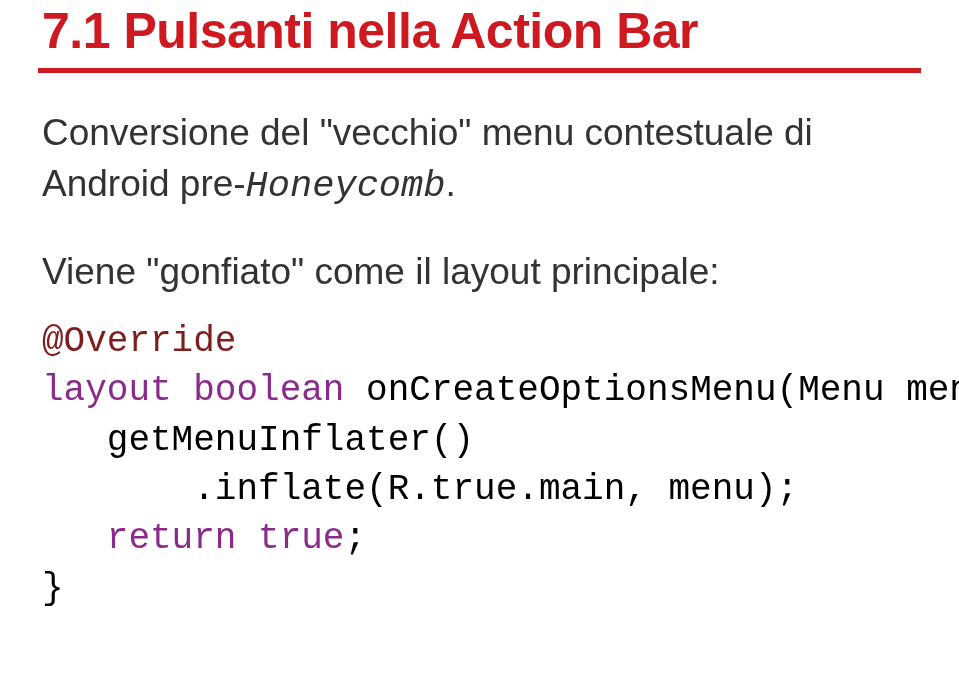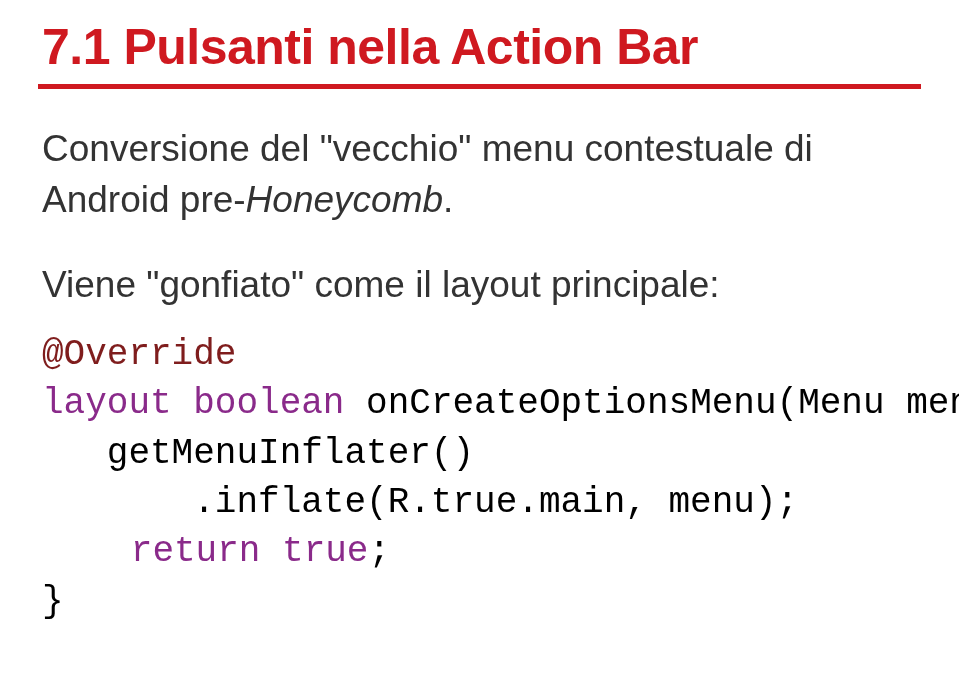--- a/index.html
+++ b/index.html
@@ -13,21 +13,21 @@
   }
   .slide {
     padding: 0 42px;
     box-sizing: border-box;
   }
   .title {
     color: #cf1920;
     font-weight: 700;
     font-size: 50px;
     letter-spacing: -0.5px;
-    margin-top: 16px;
+    margin-top: 0;
     padding-top: 2px;
     margin-bottom: 8px;
     font-family: Arial, "Helvetica Neue", Helvetica, sans-serif;
   }
   .rule {
     height: 5px;
     background: #cf1920;
     margin-bottom: 34px;
     margin-left: -4px;
     margin-right: -4px;
@@ -36,33 +36,34 @@
     color: #333;
     font-size: 37px;
     line-height: 1.38;
     font-family: Arial, "Helvetica Neue", Helvetica, sans-serif;
   }
   .body-text p {
     margin: 0 0 34px 0;
   }
   .italic {
     font-style: italic;
+    font-family: Liberation Mono, monospace;
   }
   .code {
     font-family: Consolas, "Courier New", monospace;
     font-size: 36px;
     white-space: pre;
     line-height: 1.37;
     color: #000;
     margin-top: -14px;
   }
   .kw-annotation { color: #7f1d1d; }
   .kw-public     { color: #8a2a8a; }
   .kw-type       { color: #8a2a8a; }
-  .kw-return     { color: #8a2a8a; margin-left: 24px; }
+  .kw-return     { color: #8a2a8a; }
   .kw-true       { color: #8a2a8a; }
 </style>
 </head>
 <body>
 
 <div class="slide">
 
   <h1 class="title">7.1 Pulsanti nella Action Bar</h1>
   <div class="rule"></div>
 

